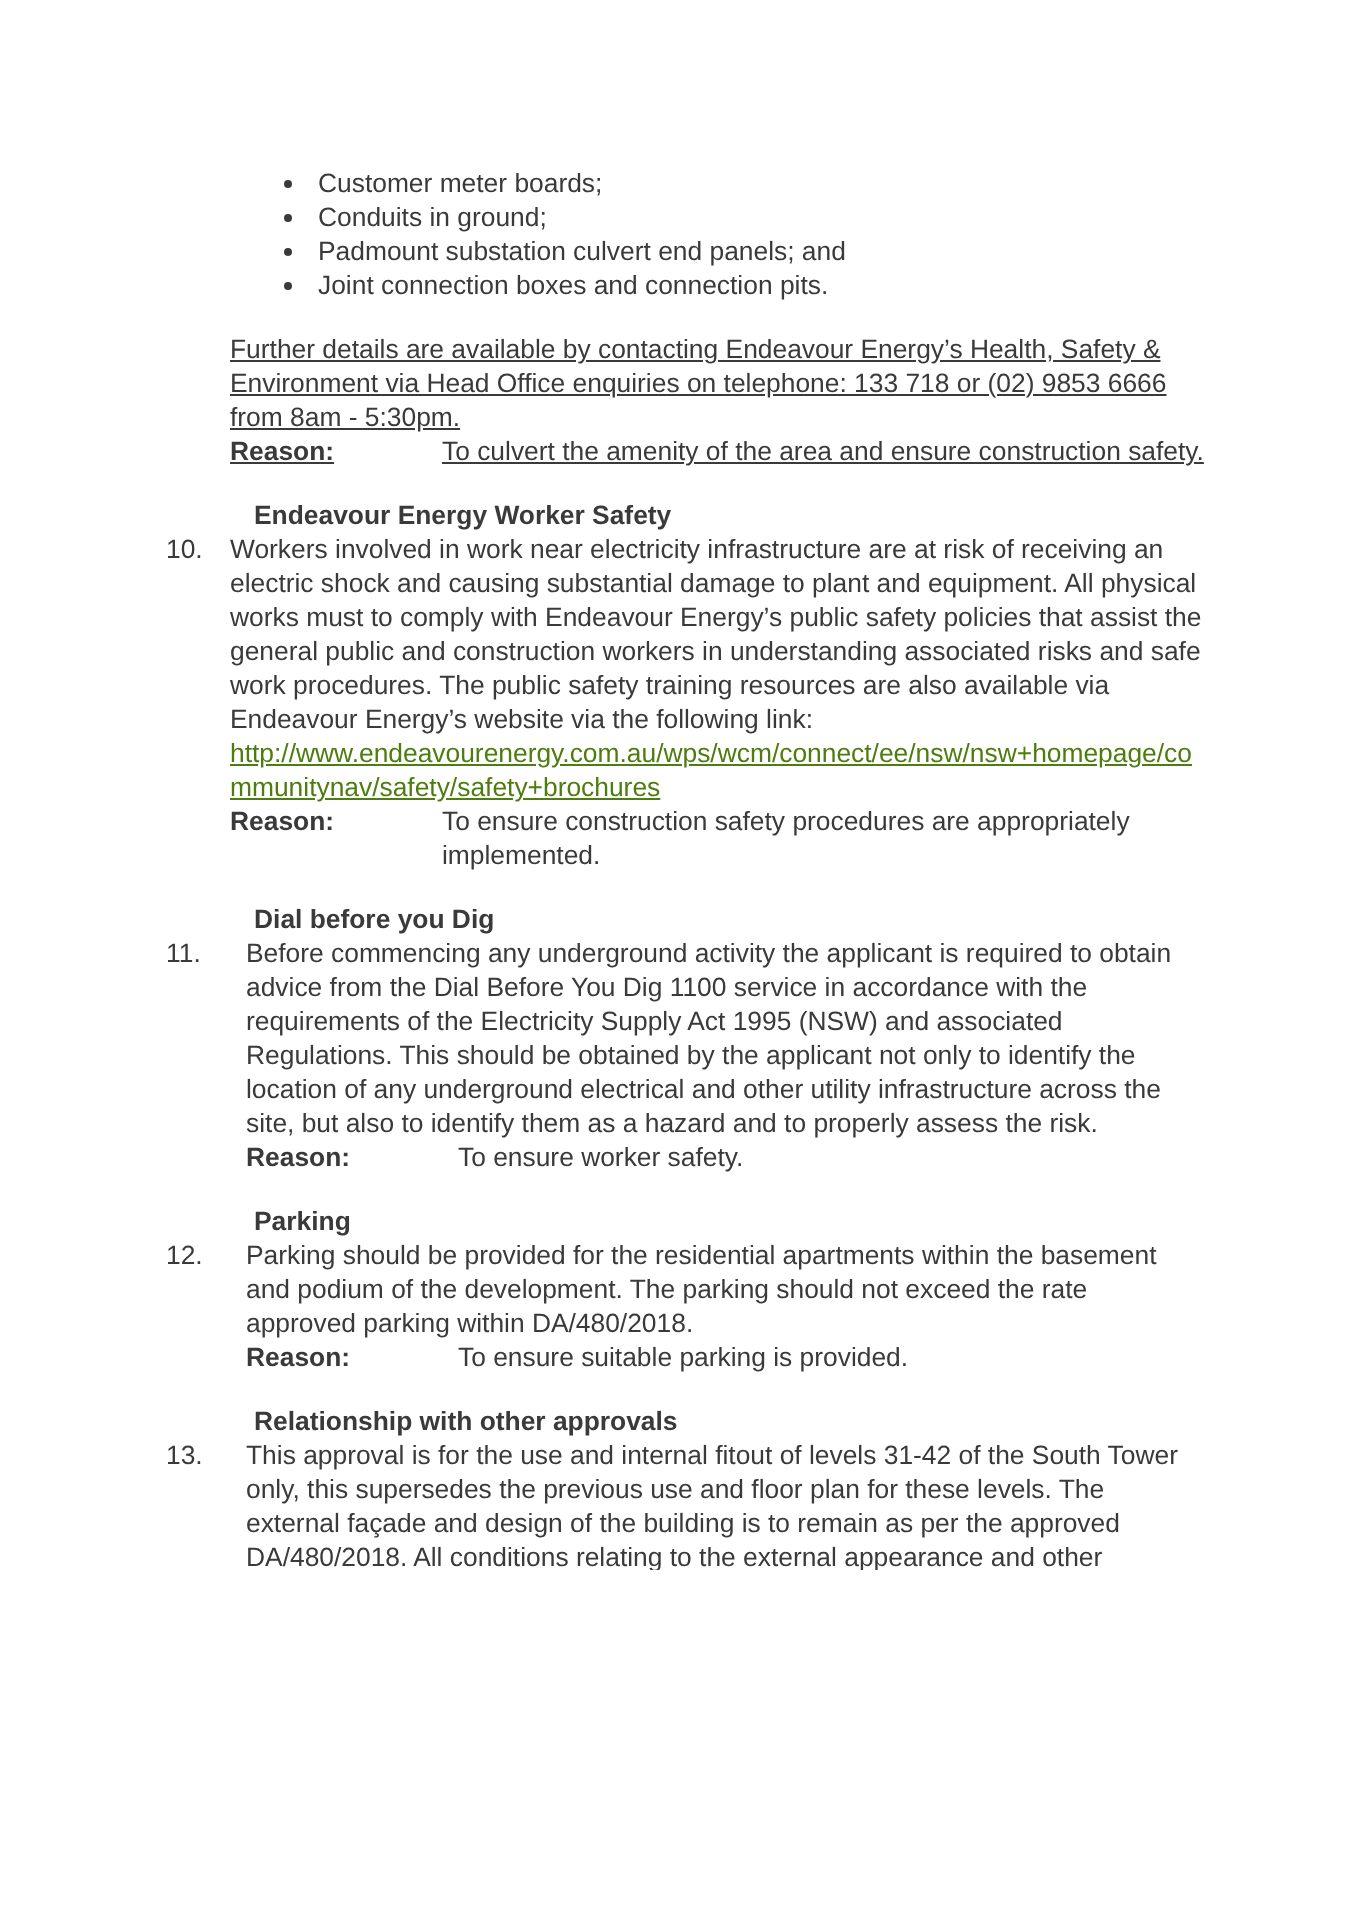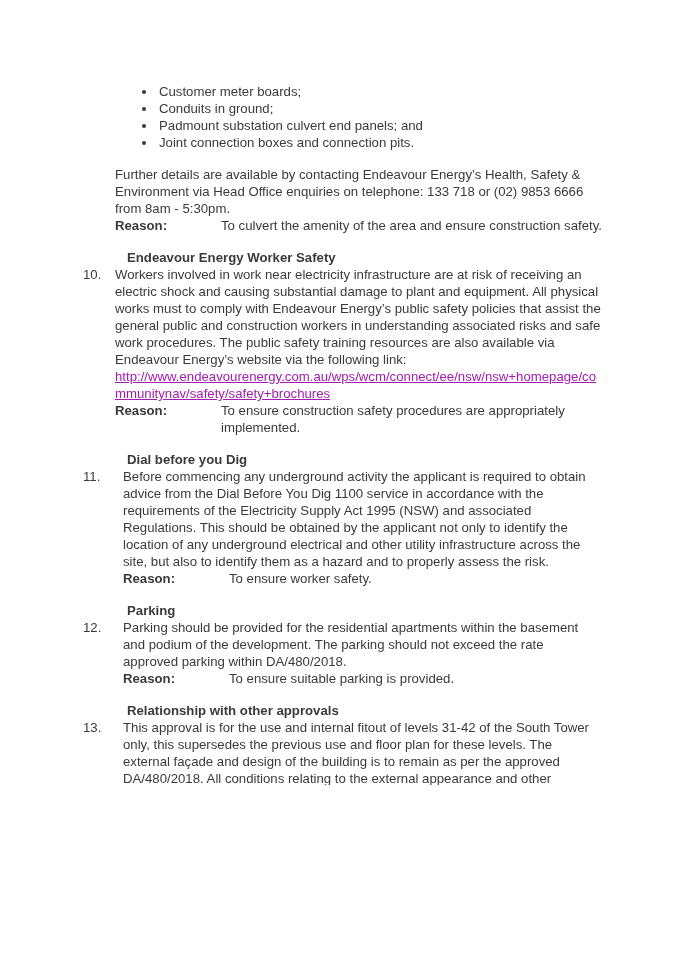--- a/index.html
+++ b/index.html
@@ -16,33 +16,33 @@
     color: #3a3a3a;
     overflow: hidden;
   }
   p { margin: 0; }
   ul.bullets {
     margin: 0;
     padding: 0 0 0 74px;
     list-style: disc outside;
   }
   ul.bullets li { padding-left: 2px; }
-  .indent1 { margin-left: 32px; }
+  .indent1 { margin-left: 32px; text-decoration: underline; }
   .gap15 { margin-top: 15px; }
   .gap12 { margin-top: 12px; }
   .section { margin-top: 15px; }
   .section-heading { font-weight: bold; padding-left: 44px; }
   .item { display: flex; }
   .item .num { flex: 0 0 32px; }
   .item .num-wide { flex: 0 0 40px; }
   .item .body { flex: 1; min-width: 0; }
   .reason { display: flex; gap: 48px; }
   .reason .reason-label { flex: 0 0 58px; font-weight: bold; }
   .reason .reason-text { flex: 1; }
-  a.doc-link { color: #a21caf; word-break: break-all; }
+  a.doc-link { color: #4d7c0f; word-break: break-all; }
 </style>
 </head>
 <body>
 
 <div class="page">
 
   <ul class="bullets">
     <li>Customer meter boards;</li>
     <li>Conduits in ground;</li>
     <li>Padmount substation culvert end panels; and</li>

